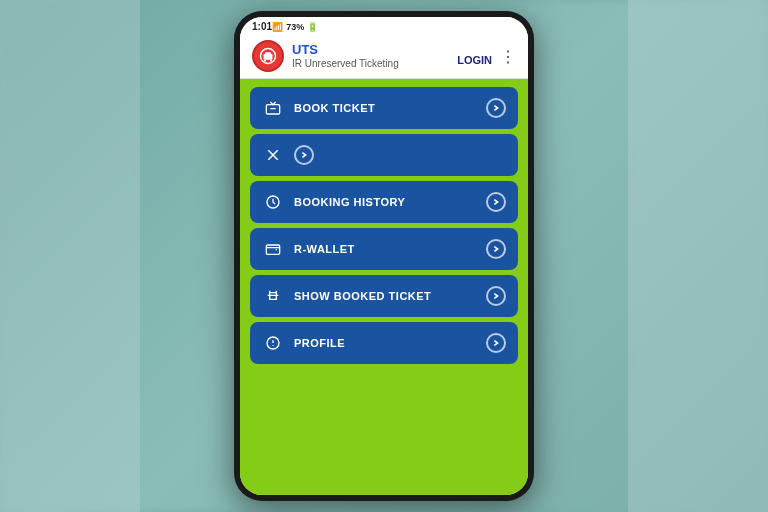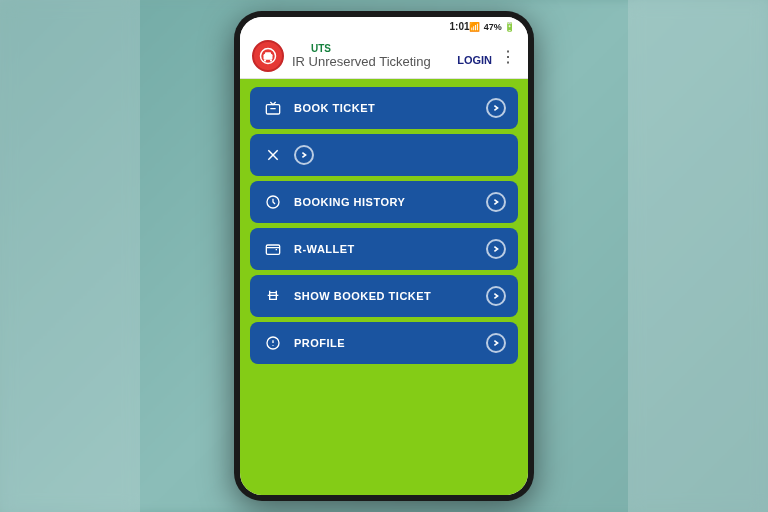--- a/index.html
+++ b/index.html
@@ -39,21 +39,21 @@
       border-radius: 22px;
       overflow: hidden;
       display: flex;
       flex-direction: column;
     }
 
     
     .status-bar {
       background: #fff;
       display: flex;
-      justify-content: flex-end;
+      justify-content: flex-start;
       align-items: center;
       padding: 4px 12px 2px;
       font-size: 10px;
       font-weight: bold;
       color: #222;
       flex-shrink: 0;
     }
 
     .status-right {
       display: flex;
@@ -86,29 +86,28 @@
       margin-right: 8px;
       border: 2px solid #c62828;
       flex-shrink: 0;
     }
 
     .app-title-block {
       flex: 1;
     }
 
     .app-title {
+      font-size: 13px;
+      font-weight: bold;
+      color: #1d4ed8;
+      line-height: 1.1;
+    }
+
+    .app-subtitle {
       font-size: 10px;
-      font-weight: bold;
-      color: #15803d;
-      line-height: 1.1;
-      margin-left: 19px;
-    }
-
-    .app-subtitle {
-      font-size: 13px;
       color: #555;
     }
 
     .header-actions {
       display: flex;
       align-items: flex-end;
       gap: 8px;
     }
 
     .login-btn {
@@ -208,21 +207,21 @@
 <div class="side-panel side-panel-left"></div>
 <div class="side-panel side-panel-right"></div>
 
 <div class="phone-outer">
   <div class="phone-screen">
 
     <div class="status-bar">
       <span>1:01</span>
       <div class="status-right">
         <span>📶</span>
-        <span>47%</span>
+        <span>73%</span>
         <span>🔋</span>
       </div>
     </div>
 
     <div class="app-header">
       <div class="app-logo">
         <svg width="18" height="18" viewBox="0 0 24 24" fill="white">
           <circle cx="12" cy="12" r="10" stroke="white" stroke-width="2" fill="none"></circle>
           <rect x="6" y="9" width="12" height="8" rx="2" fill="white"></rect>
           <rect x="8" y="7" width="8" height="4" rx="1" fill="white"></rect>

